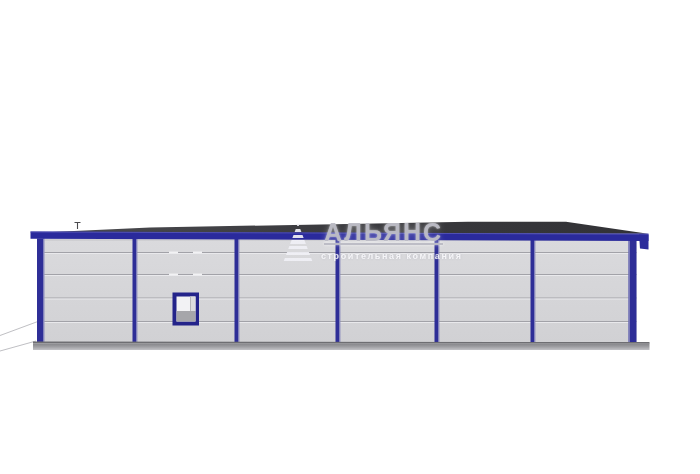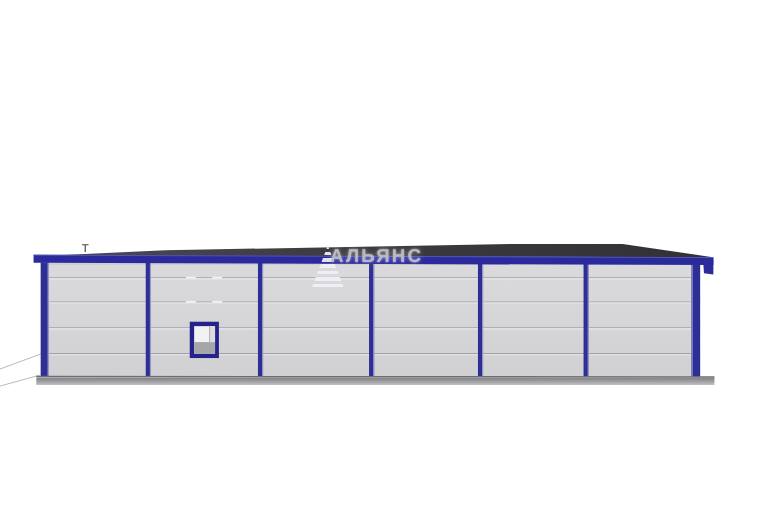--- a/index.html
+++ b/index.html
@@ -38,29 +38,30 @@
     background: repeating-linear-gradient(
       180deg,
       rgba(240,240,246,0.92) 0px,
       rgba(240,240,246,0.92) 3.2px,
       rgba(240,240,246,0.0) 3.2px,
       rgba(240,240,246,0.0) 5.8px
     );
   }
   .wm-brand {
     position: absolute;
-    left: 300px;
+    left: 324px;
     top: 220px;
-    font-size: 17px;
+    font-size: 25px;
     line-height: 25px;
     font-weight: bold;
     letter-spacing: 2px;
     color: rgba(186,186,196,0.95);
     text-shadow: 0 0 2px rgba(255,255,255,0.55), 0 0 6px rgba(255,255,255,0.35);
     white-space: nowrap;
+    text-decoration: underline;
   }
   .wm-tagline {
     position: absolute;
     left: 321px;
     top: 251px;
     font-size: 9px;
     line-height: 10px;
     font-weight: bold;
     letter-spacing: 1.6px;
     color: rgba(253,253,255,0.85);
@@ -150,15 +151,16 @@
       <rect x="176.5" y="311" width="19" height="10.5" fill="#a6a6aa"></rect>
     </g>
 
     <line x1="33" y1="342.3" x2="649.5" y2="342.7" stroke="#6e6e72" stroke-width="1.4"></line>
     <rect x="33" y="343.2" width="616.5" height="6.8" fill="url(#baseGrad)"></rect>
   </svg>
 
   <div class="watermark">
     <div class="wm-pyramid"></div>
     <div class="wm-brand">АЛЬЯНС</div>
+    <div class="wm-tagline">строительная компания</div>
   </div>
 
 </div>
 
 </body></html>

